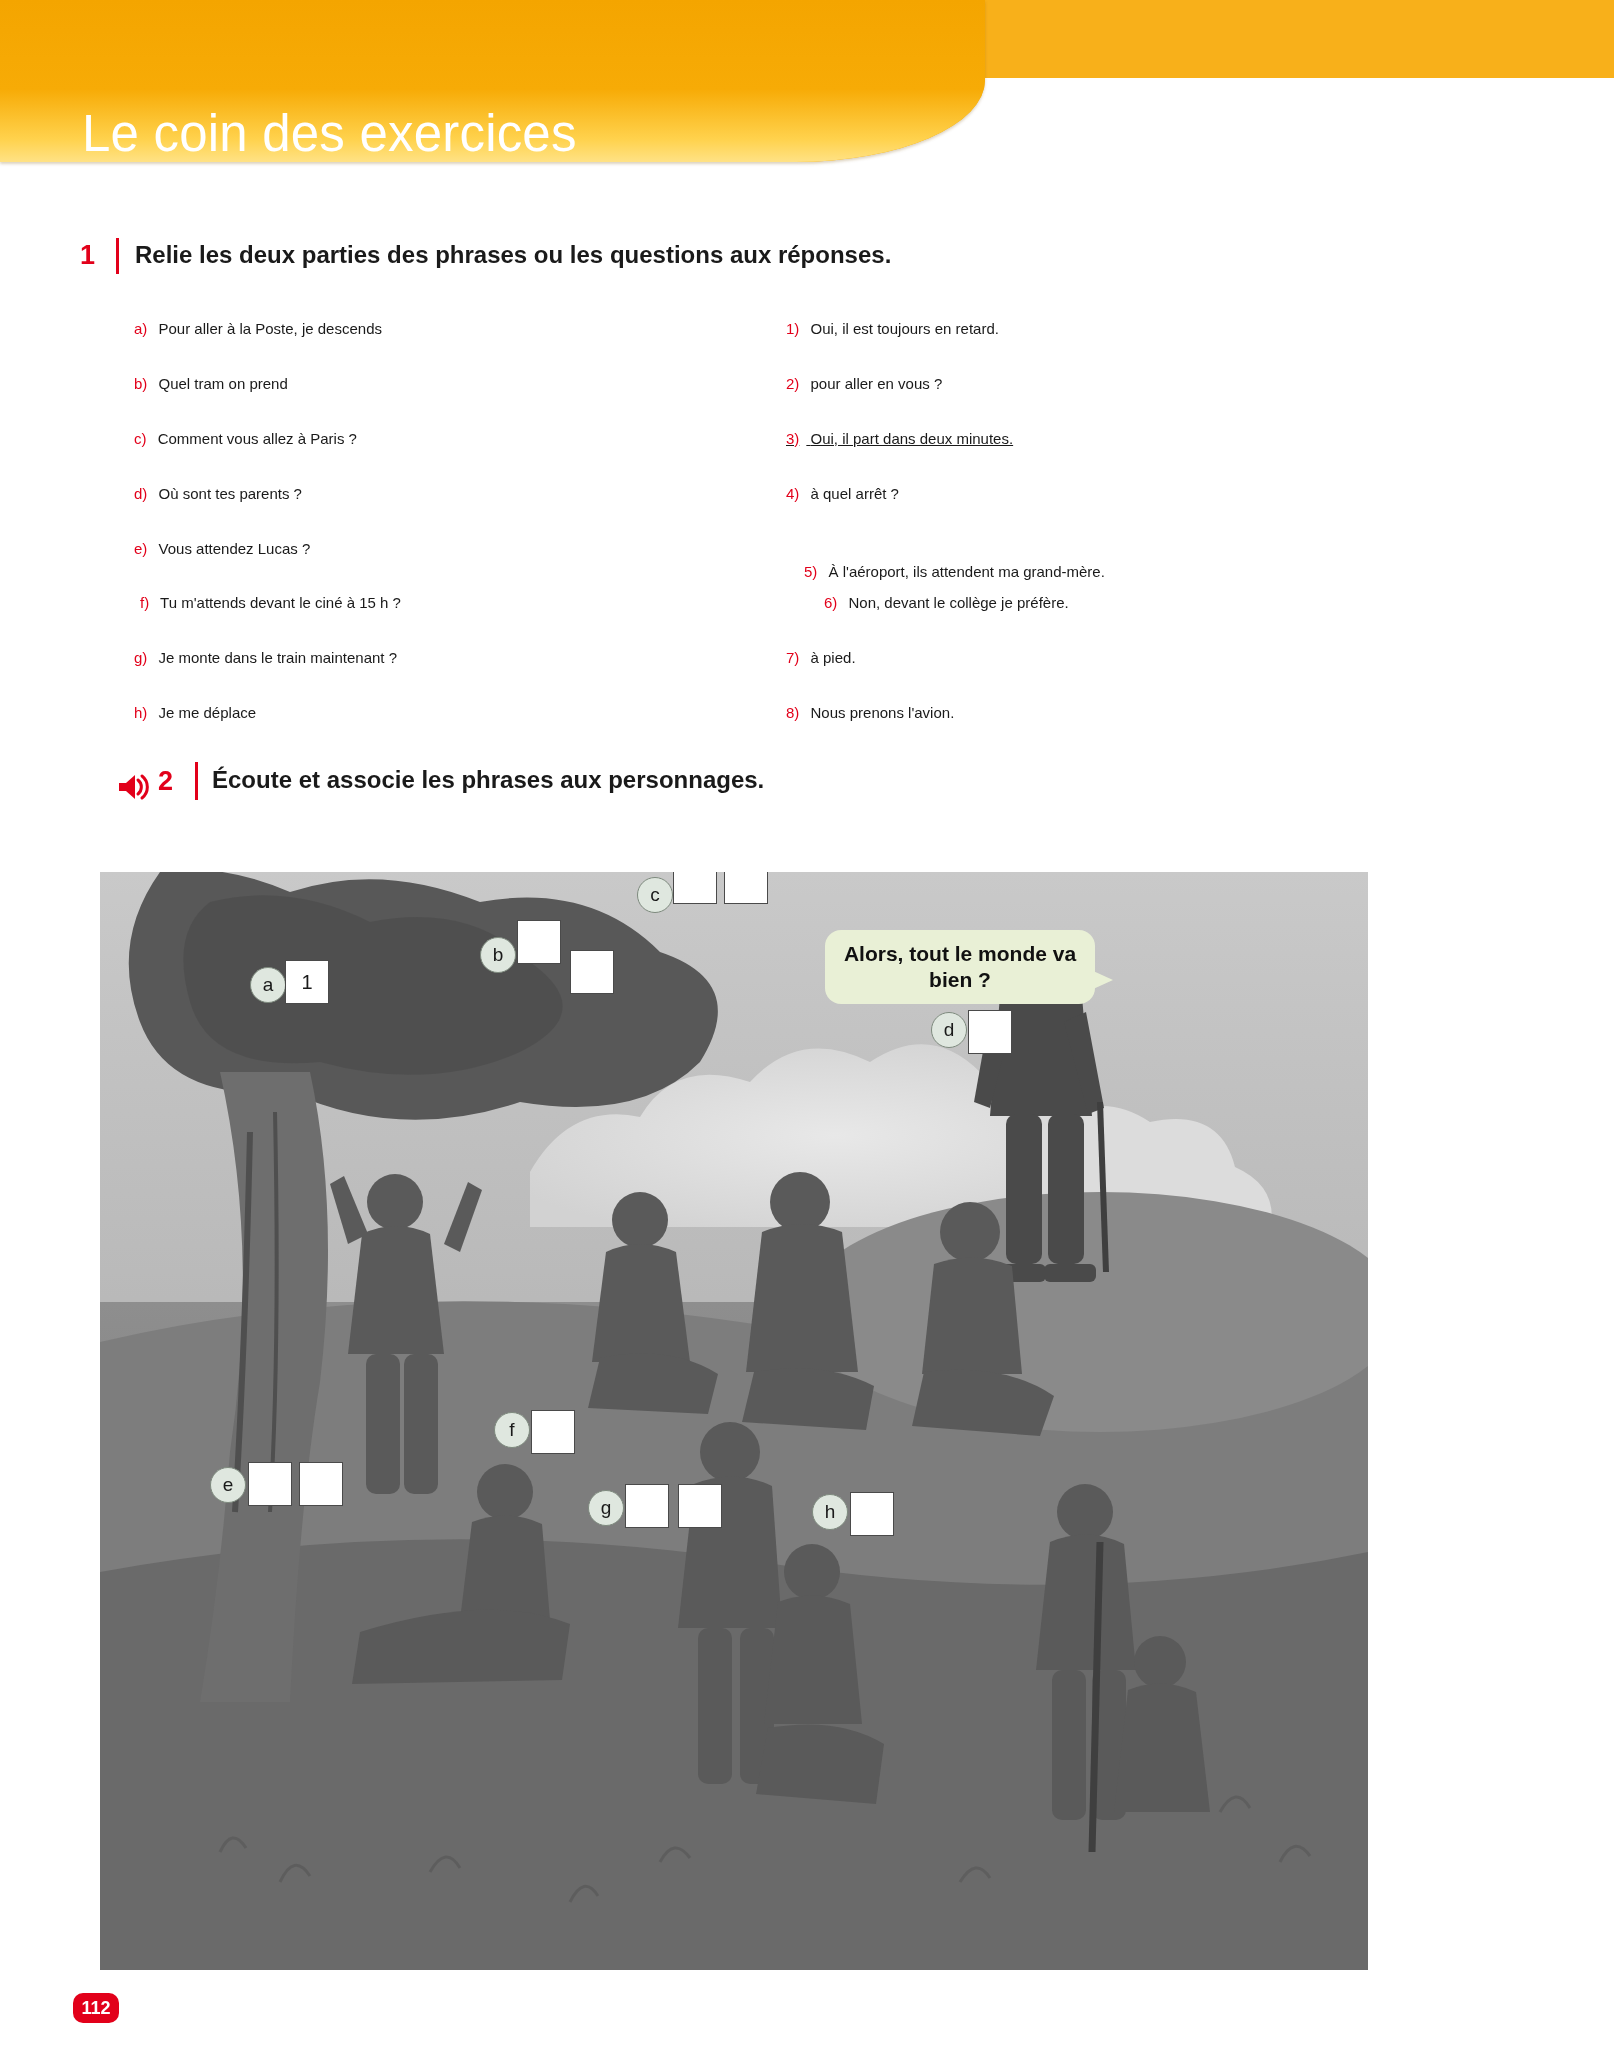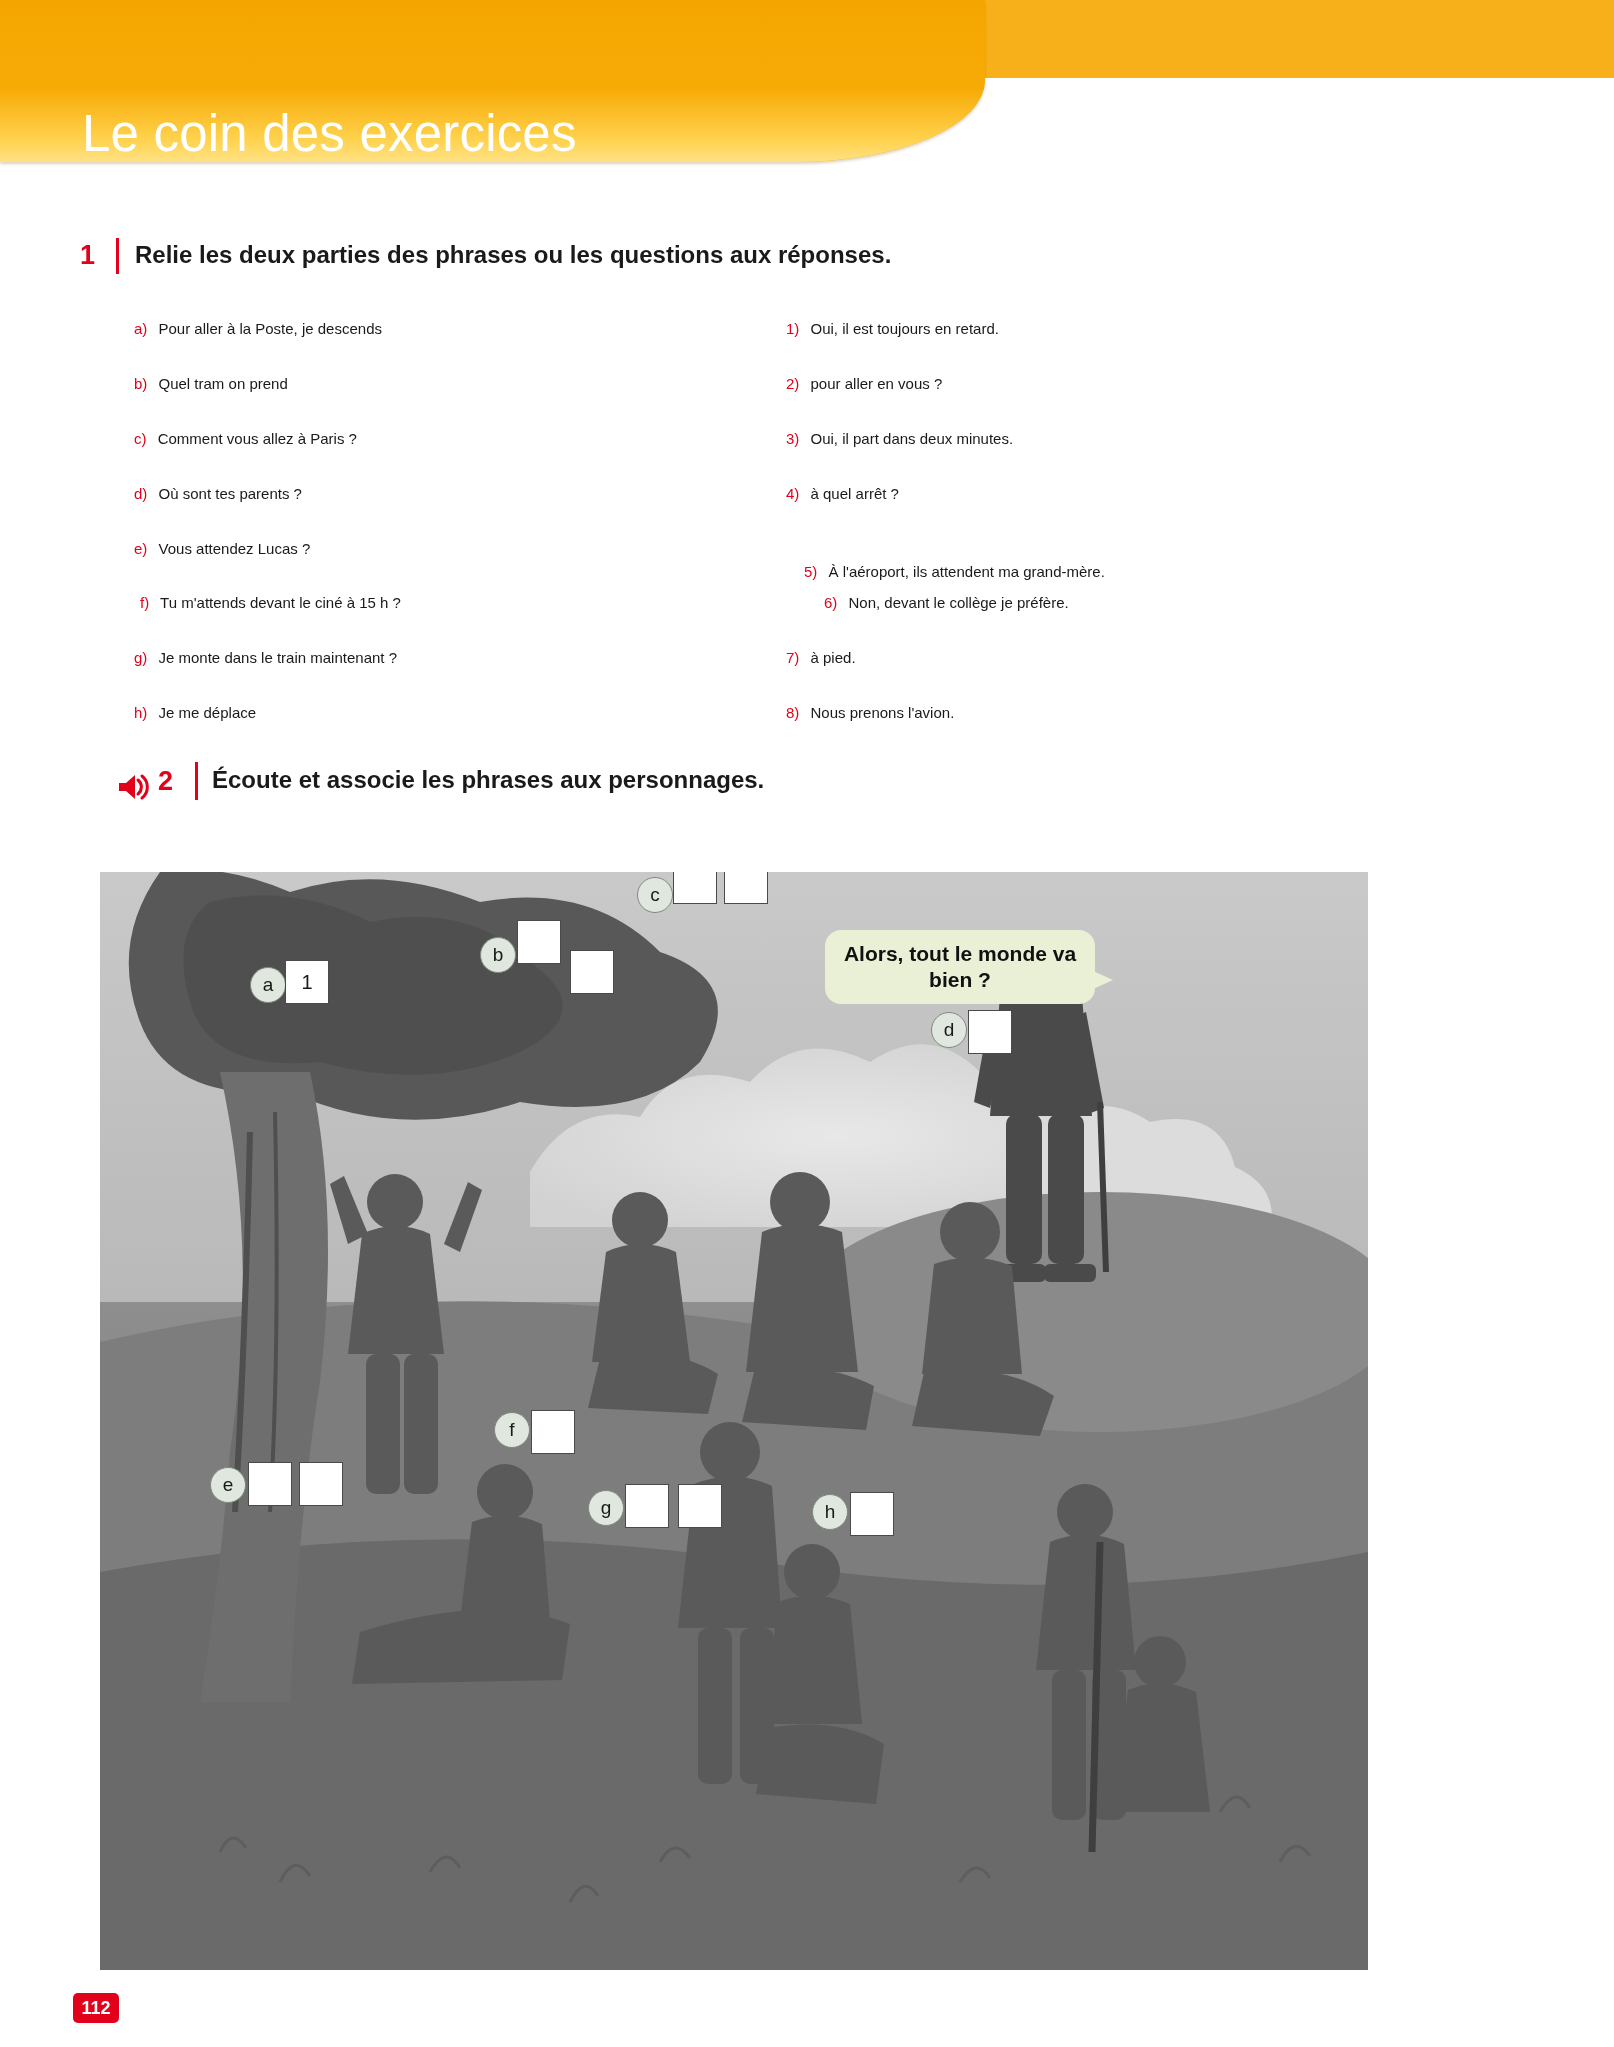--- a/index.html
+++ b/index.html
@@ -197,21 +197,21 @@
   }
 
   
   .page-num {
     position: absolute;
     top: 1993px;
     left: 73px;
     width: 46px;
     height: 30px;
     background: #e2001a;
-    border-radius: 5px;
+    border-radius: 10px;
     color: #fff;
     font-size: 18px;
     font-weight: bold;
     display: flex;
     align-items: center;
     justify-content: center;
   }
 </style>
 </head>
 <body>
@@ -261,21 +261,21 @@
 </div>
 
 <div class="item" style="top:320px;left:786px;">
   <span class="tagnum" style="margin-right: 7px;">1)</span>
   <span>Oui, il est toujours en retard.</span>
 </div>
 <div class="item" style="top:375px;left:786px;">
   <span class="tagnum" style="margin-right: 7px;">2)</span>
   <span>pour aller en vous ?</span>
 </div>
-<div class="item" style="top:430px;left:786px;">
+<div class="item" style="top:430px;left:786px;text-decoration:underline;">
   <span class="tagnum" style="margin-right: 7px;">3)</span>
   <span>Oui, il part dans deux minutes.</span>
 </div>
 <div class="item" style="top:485px;left:786px;">
   <span class="tagnum" style="margin-right: 7px;">4)</span>
   <span>à quel arrêt ?</span>
 </div>
 <div class="item" style="top:540px;left:804px;margin-top:23px;">
   <span class="tagnum" style="margin-right: 7px;">5)</span>
   <span>À l'aéroport, ils attendent ma grand-mère.</span>

